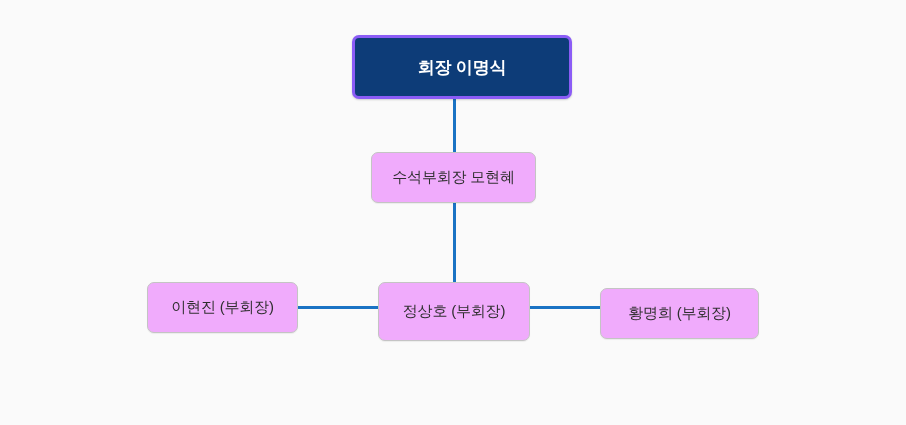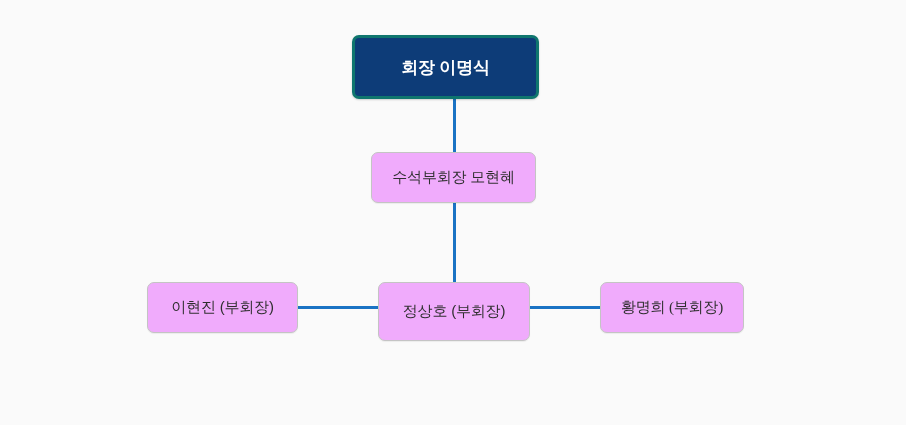--- a/index.html
+++ b/index.html
@@ -68,25 +68,25 @@
     z-index: 2;
     white-space: nowrap;
     letter-spacing: -0.2px;
   }
 
   .node-root {
     background: #0d3c78;
     color: #ffffff;
     font-size: 17px;
     font-weight: bold;
-    border: 3px solid #0f766e;
+    border: 3px solid #8b5cf6;
     box-shadow: 0 1px 2px rgba(0,0,0,0.18);
     left: 352px;
     top: 35px;
-    width: 187px;
+    width: 220px;
     height: 64px;
   }
 
   .node-plain {
     background: #f0abfc;
     color: #2f2f2f;
     font-size: 15px;
     font-weight: normal;
     border: 1px solid #c4c4c4;
     box-shadow: 0 1px 1px rgba(0,0,0,0.06);
@@ -108,24 +108,23 @@
 
   #node-vice-chair-center {
     left: 378px;
     top: 282px;
     width: 152px;
     height: 59px;
   }
 
   #node-vice-chair-right {
     left: 600px;
-    top: 282px;
-    width: 144px;
+    top: 288px;
+    width: 159px;
     height: 51px;
-    font-family: Liberation Serif, serif;
   }
 </style>
 </head>
 <body>
 
 <div id="org-chart">
 
   <div class="connector vertical" id="connector-root-to-senior"></div>
 
   <div class="connector vertical" id="connector-senior-to-center"></div>

